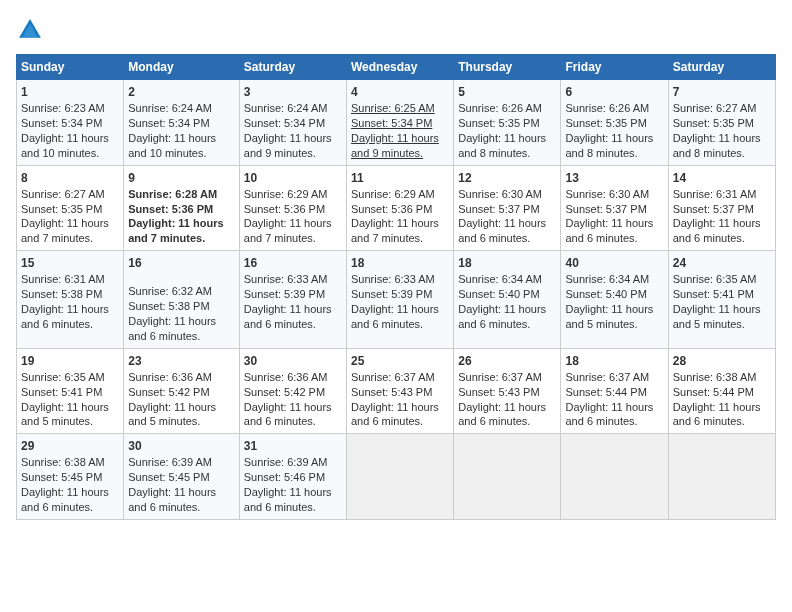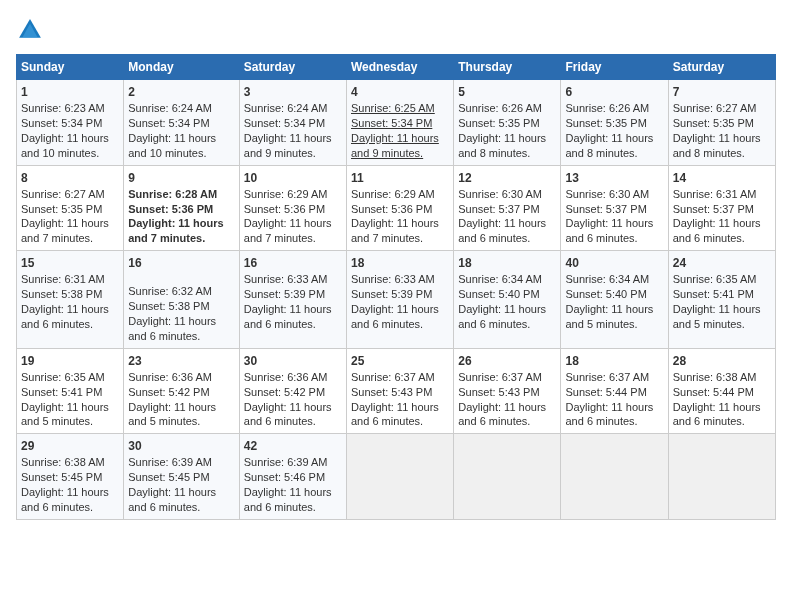--- a/index.html
+++ b/index.html
@@ -339,21 +339,21 @@
 and 6 minutes.</div>
           </td>
           <td>
             <span class="day-num">30</span>
             <div class="day-info" style="white-space: pre-line;">Sunrise: 6:39 AM
 Sunset: 5:45 PM
 Daylight: 11 hours
 and 6 minutes.</div>
           </td>
           <td>
-            <span class="day-num">42</span>
+            <span class="day-num">31</span>
             <div class="day-info" style="white-space: pre-line;">Sunrise: 6:39 AM
 Sunset: 5:46 PM
 Daylight: 11 hours
 and 6 minutes.</div>
           </td>
           <td class="empty"></td>
           <td class="empty"></td>
           <td class="empty"></td>
           <td class="empty"></td>
         </tr>

